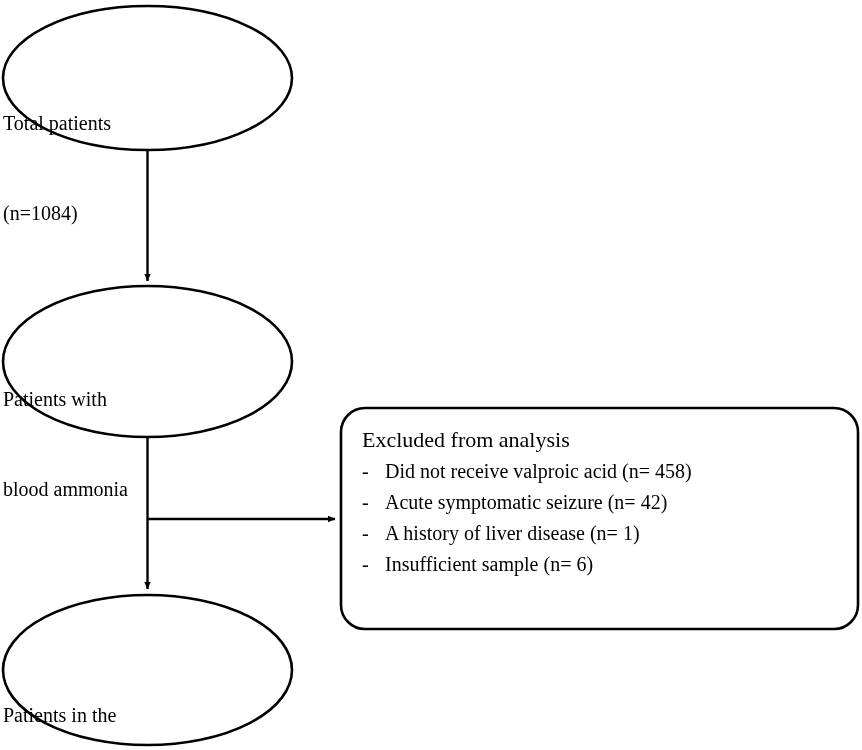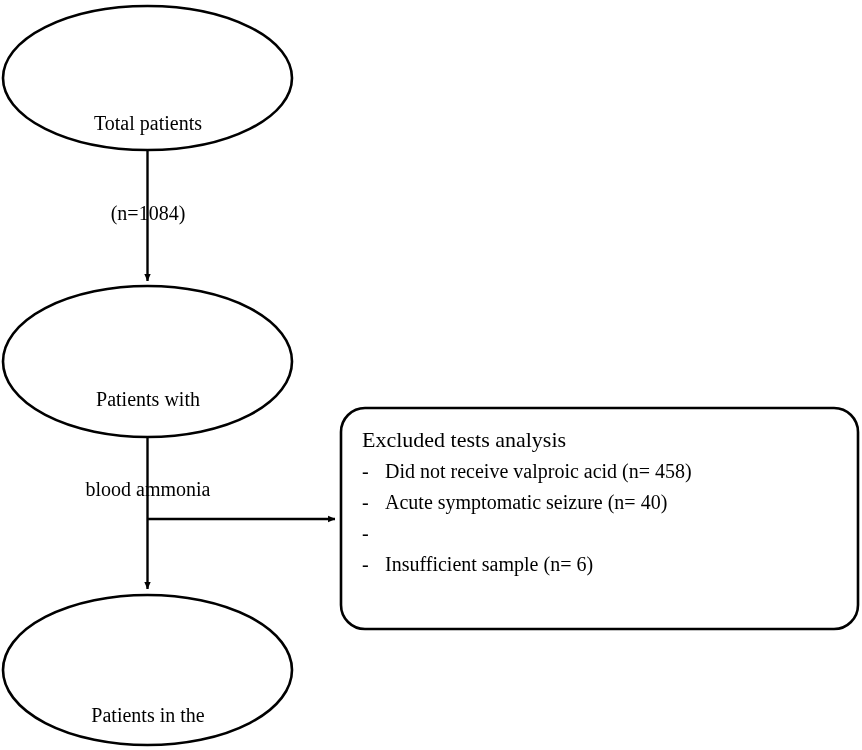--- a/index.html
+++ b/index.html
@@ -18,21 +18,21 @@
   }
   #flow-svg {
     position: absolute;
     left: 0;
     top: 0;
     width: 862px;
     height: 750px;
   }
   .node-text {
     position: absolute;
-    text-align: center;
+    text-align: left;
     font-family: "Liberation Serif", "DejaVu Serif", serif;
     font-size: 20px;
     line-height: 30px;
     color: #000000;
     white-space: pre;
   }
   .ellipse-label {
     width: 290px;
     left: 3px;
   }
@@ -109,22 +109,22 @@
     <div>Patients with</div>
     <div>blood ammonia</div>
   </div>
 
   <div class="node-text ellipse-label" id="ellipse-3-label">
     <div>Patients in the</div>
     
   </div>
 
   <div class="box-content">
-    <div class="box-title">Excluded tests analysis</div>
+    <div class="box-title">Excluded from analysis</div>
     <ul class="box-list" id="excluded-list">
         <li class="box-list-item"><span class="bullet-dash">-</span><span class="item-text">Did not receive valproic acid (n= 458)</span></li>
-        <li class="box-list-item"><span class="bullet-dash">-</span><span class="item-text">Acute symptomatic seizure (n= 40)</span></li>
-        <li class="box-list-item"><span class="bullet-dash">-</span></li>
+        <li class="box-list-item"><span class="bullet-dash">-</span><span class="item-text">Acute symptomatic seizure (n= 42)</span></li>
+        <li class="box-list-item"><span class="bullet-dash">-</span><span class="item-text">A history of liver disease (n= 1)</span></li>
         <li class="box-list-item"><span class="bullet-dash">-</span><span class="item-text">Insufficient sample (n= 6)</span></li>
       </ul>
   </div>
 
 </div>
 
 </body></html>

